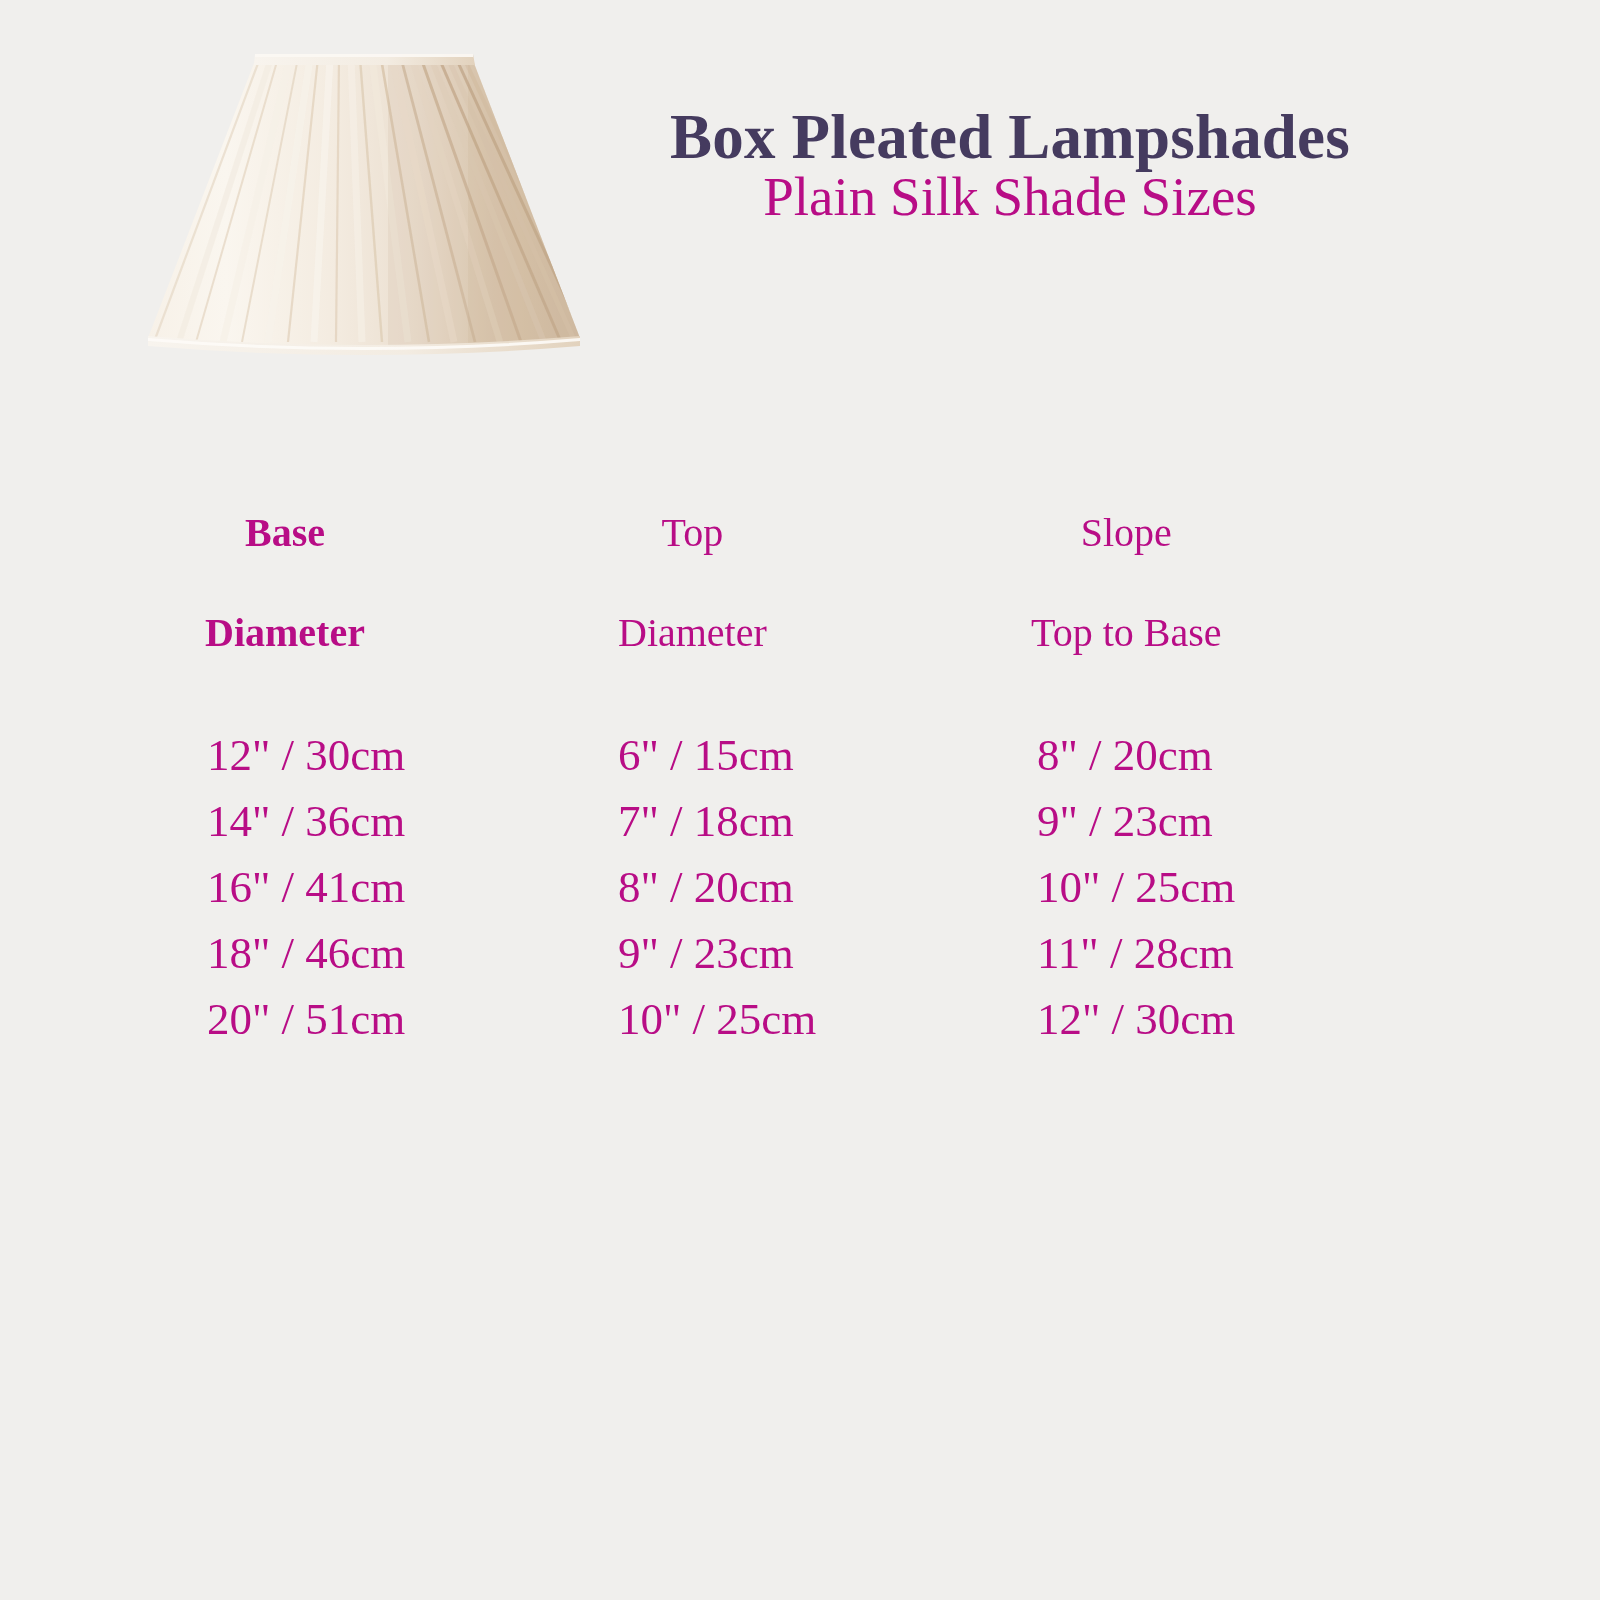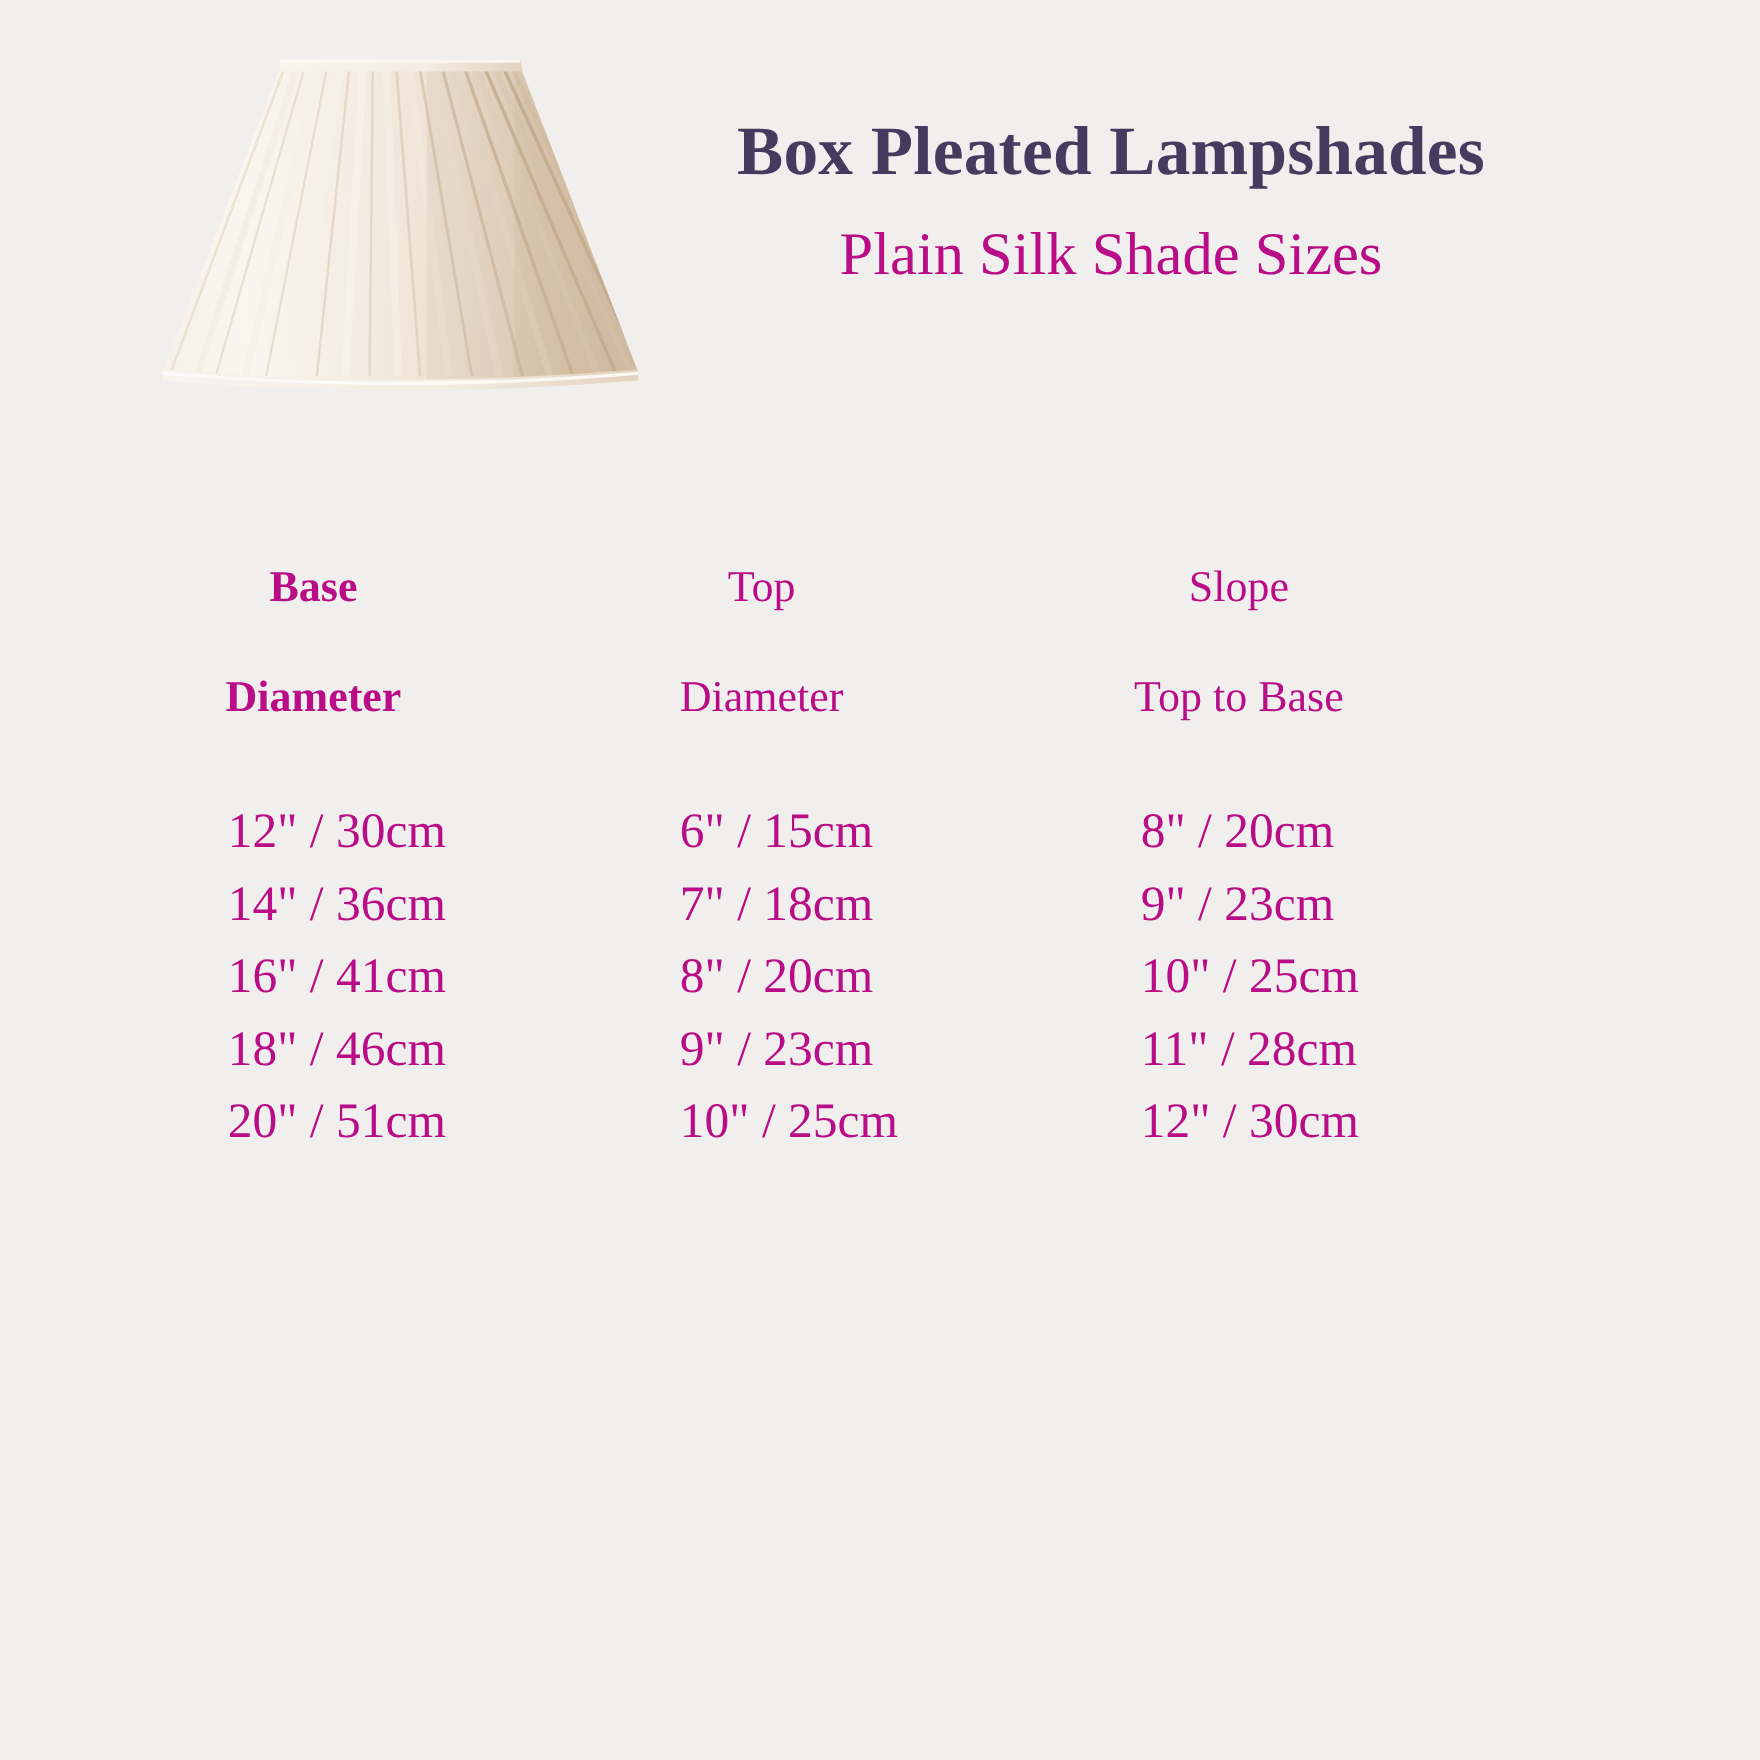--- a/index.html
+++ b/index.html
@@ -41,21 +41,20 @@
   }
   .main-title {
     font-size: 63px;
     font-weight: bold;
     color: #453b5f;
     letter-spacing: 0.2px;
     line-height: 1.0;
     white-space: nowrap;
   }
   .sub-title {
-    margin-top: 34px;
     font-size: 55px;
     font-weight: normal;
     color: #b80d86;
     line-height: 1.0;
     white-space: nowrap;
   }
 
   
   .table-wrap {
     position: absolute;

